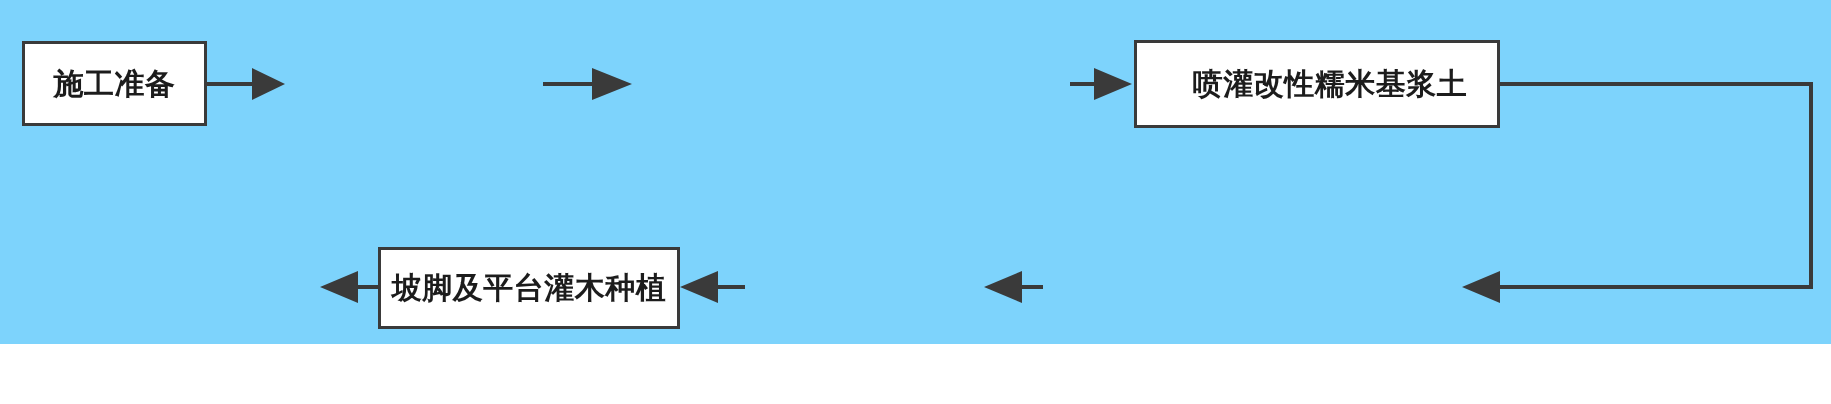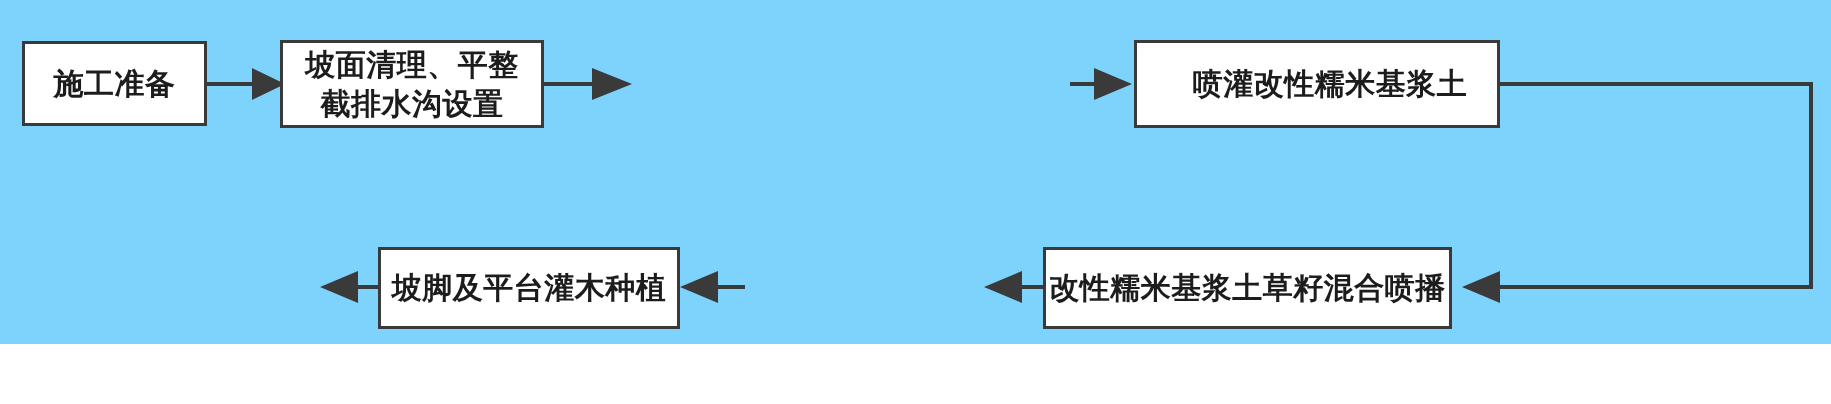--- a/index.html
+++ b/index.html
@@ -94,25 +94,22 @@
     </g>
 
     <g>
       <line x1="378" y1="287" x2="358" y2="287"></line>
       <polygon points="358,271 320,287 358,303"></polygon>
     </g>
   </svg>
 
   <div class="node" style="left:22px;  top:41px;  width:185px; height:85px;">施工准备</div>
 
-  <div class="node two-line" style="left:280px; top:40px; width:264px; height:88px;">坡面清理、平整
-截排水沟设置</div>
 
 
   <div class="node" style="left:1134px; top:40px; width:366px; height:88px;padding-left:26px;">喷灌改性糯米基浆土</div>
 
-  <div class="node" style="left:1043px; top:247px; width:409px; height:82px;">改性糯米基浆土草籽混合喷播</div>
 
 
   <div class="node" style="left:378px; top:247px; width:302px; height:82px;">坡脚及平台灌木种植</div>
 
 
 </div>
 
 </body></html>

